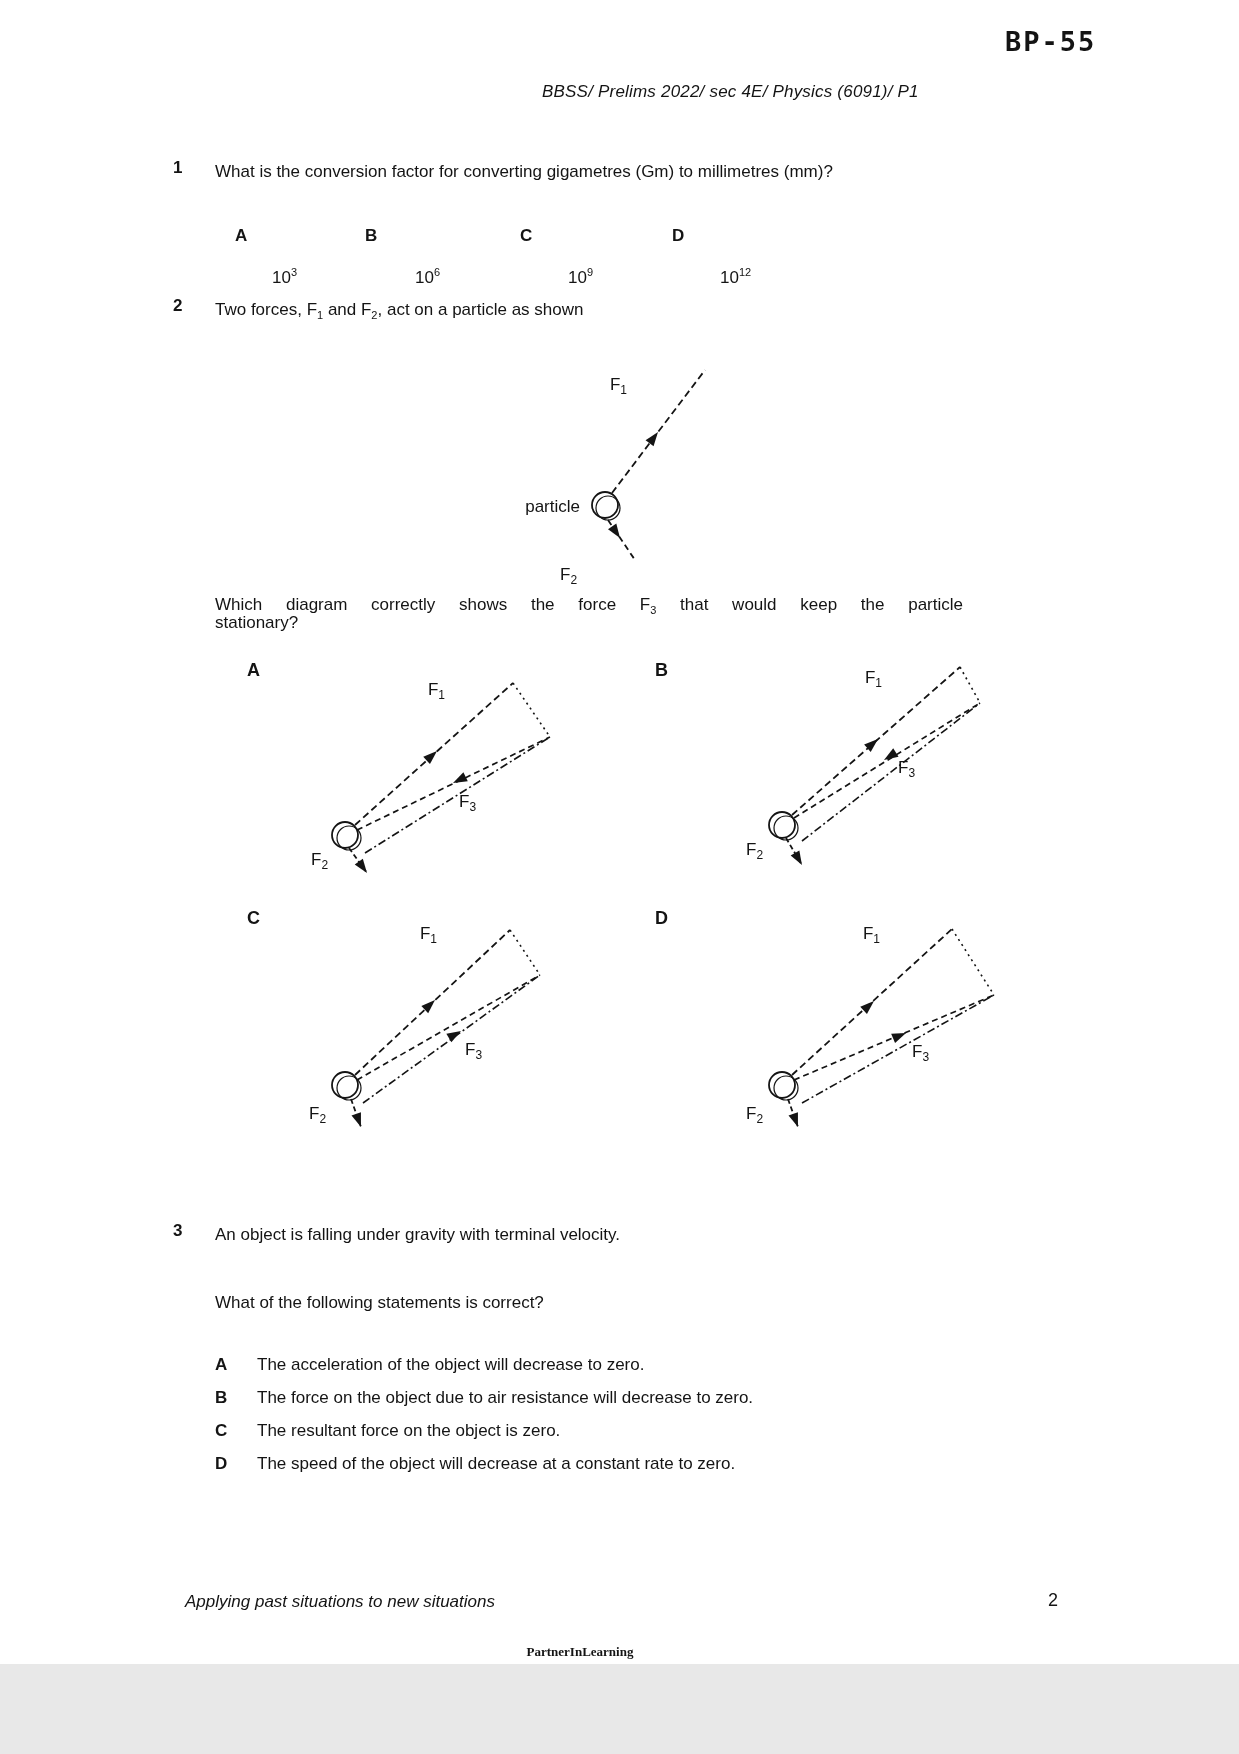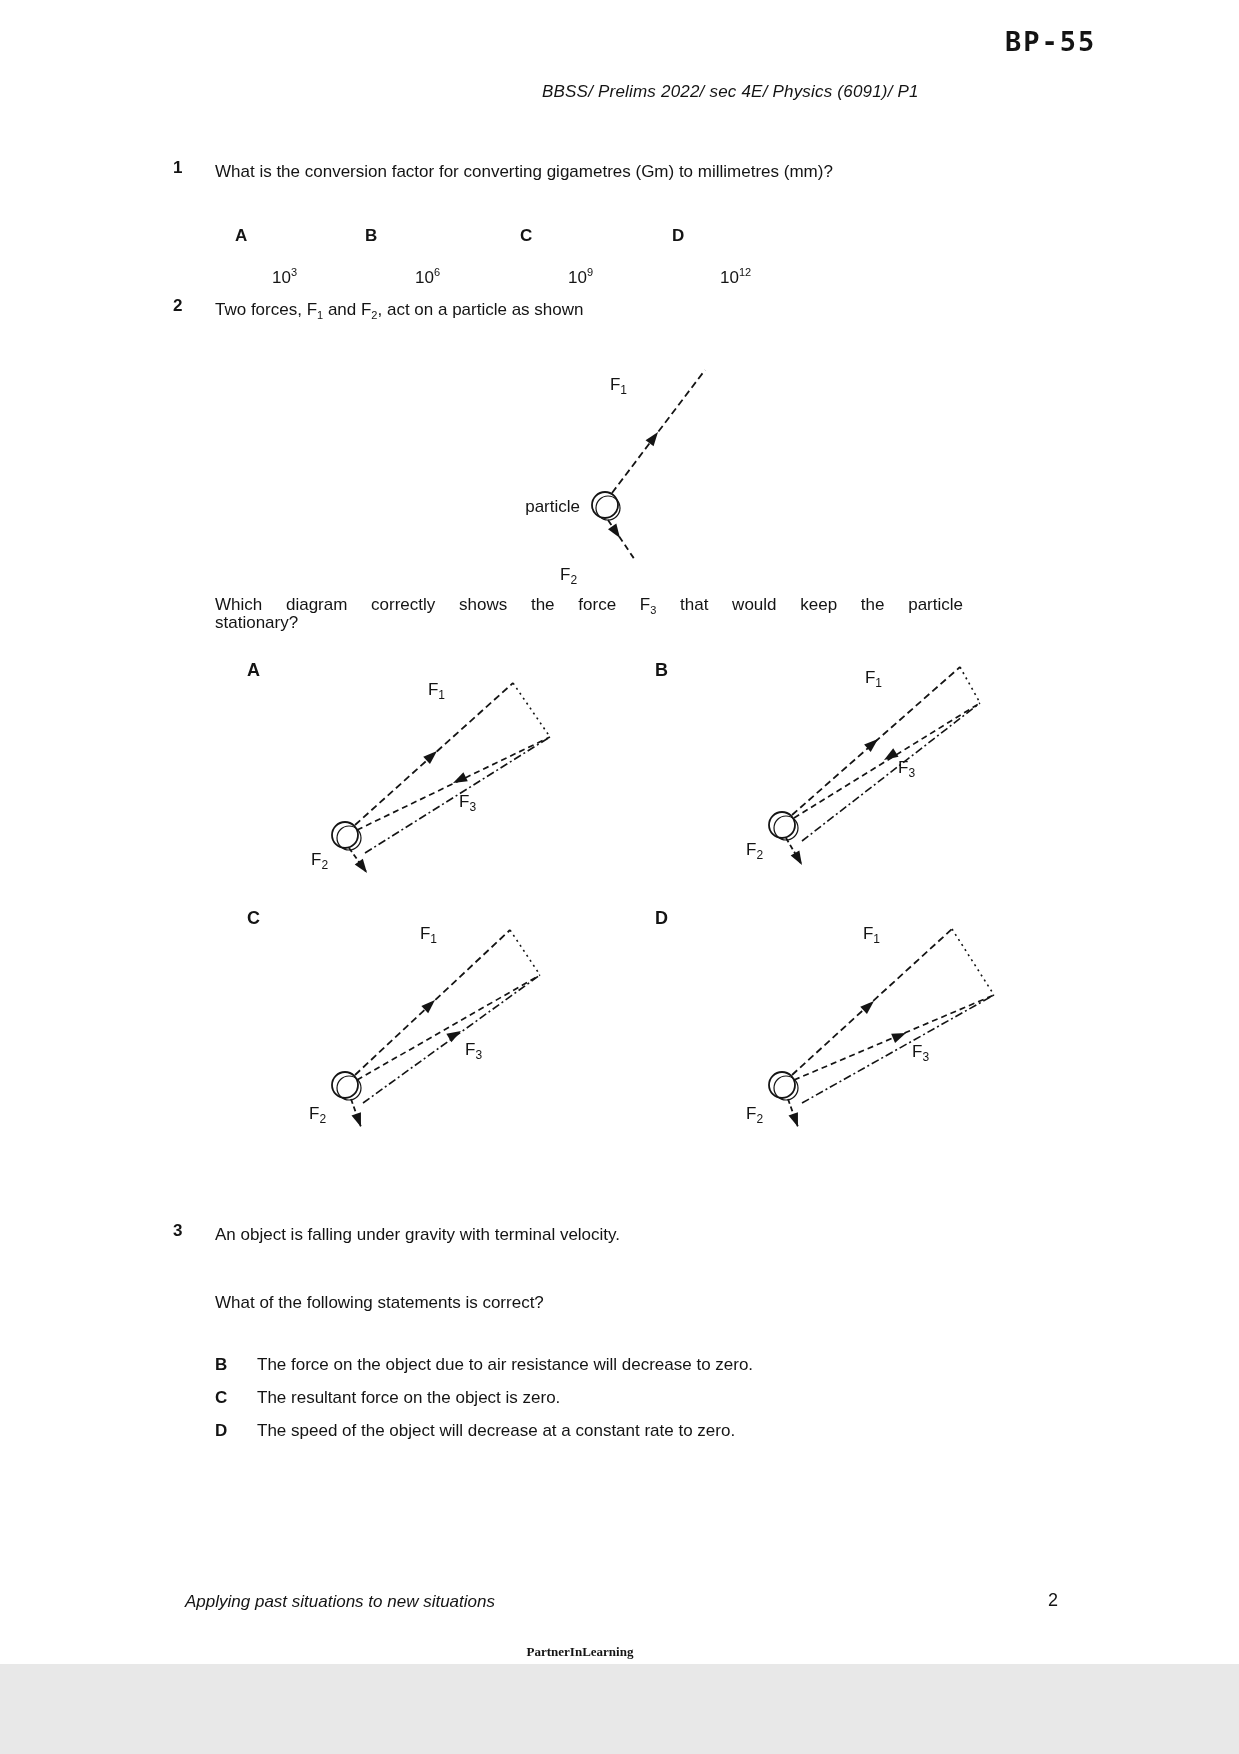--- a/index.html
+++ b/index.html
@@ -140,20 +140,21 @@
     <line x1="66" y1="184" x2="76" y2="212" stroke-width="1.8" stroke-dasharray="5,3"></line>
     <polygon points="0,0 -14,5 -14,-5" transform="translate(76,212) rotate(70)"></polygon>
     <text class="flabel" x="24" y="204"><tspan>F</tspan><tspan class="fsub" dy="4">2</tspan></text>
   </svg>
 
   <div class="abs qnum" style="left:173px; top:1221px;">3</div>
   <div class="abs qtext" style="left:215px; top:1225px;">An object is falling under gravity with terminal velocity.</div>
   <div class="abs qtext" style="left:215px; top:1293px;">What of the following statements is correct?</div>
 
   <div class="abs" style="left:215px; top:1348px;">
+    <div class="q3opt"><span class="q3letter">A</span><span>The acceleration of the object will decrease to zero.</span></div>
     <div class="q3opt"><span class="q3letter">B</span><span>The force on the object due to air resistance will decrease to zero.</span></div>
     <div class="q3opt"><span class="q3letter">C</span><span>The resultant force on the object is zero.</span></div>
     <div class="q3opt"><span class="q3letter">D</span><span>The speed of the object will decrease at a constant rate to zero.</span></div>
   </div>
 
   <div class="abs tagline" style="left:185px; top:1592px;">Applying past situations to new situations</div>
   <div class="abs pageno" style="left:1048px; top:1590px;">2</div>
   <div class="abs partner" style="left:0; top:1644px; width:1160px; text-align:center;">PartnerInLearning</div>
   <div class="abs partnerno" style="left:0; top:1663px; width:1160px; text-align:center;">55</div>
   <div class="abs url" style="left:52px; top:1678px;">www.Band1.org</div>

